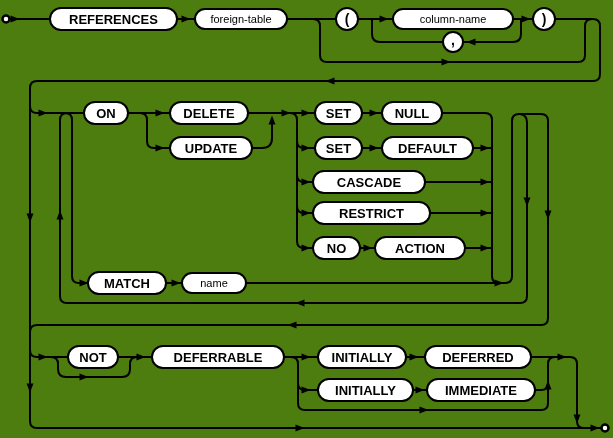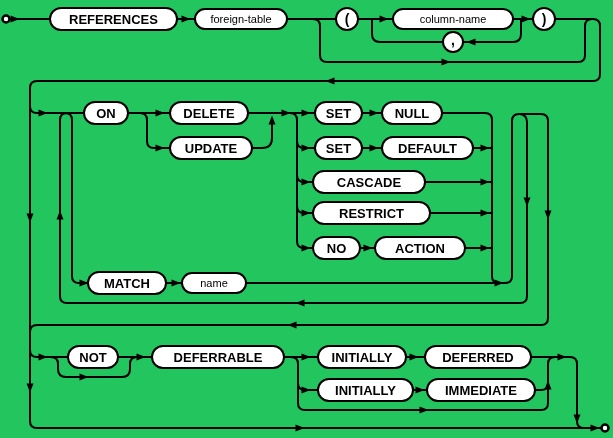--- a/index.html
+++ b/index.html
@@ -1,16 +1,16 @@
 <!DOCTYPE html>
 <html><head>
 <meta charset="utf-8">
 <style>
   html,body{margin:0;padding:0;background:#ffffff;}
-  #stage{position:relative;width:613px;height:438px;background:#22c55e;overflow:hidden;}
+  #stage{position:relative;width:613px;height:438px;background:#4d7c0f;overflow:hidden;}
   svg{display:block;}
   .kw-label{font-family:"Liberation Sans","DejaVu Sans",sans-serif;font-weight:bold;font-size:13px;fill:#000;}
   .var-label{font-family:"Liberation Sans","DejaVu Sans",sans-serif;font-weight:normal;font-size:11px;fill:#000;}
   .punct-label{font-family:"Liberation Sans","DejaVu Sans",sans-serif;font-weight:bold;font-size:14px;fill:#000;}
 </style>
 </head>
 <body>
 
 <div id="stage">
   <svg id="rr-svg" width="613" height="438" viewBox="0 0 613 438">

